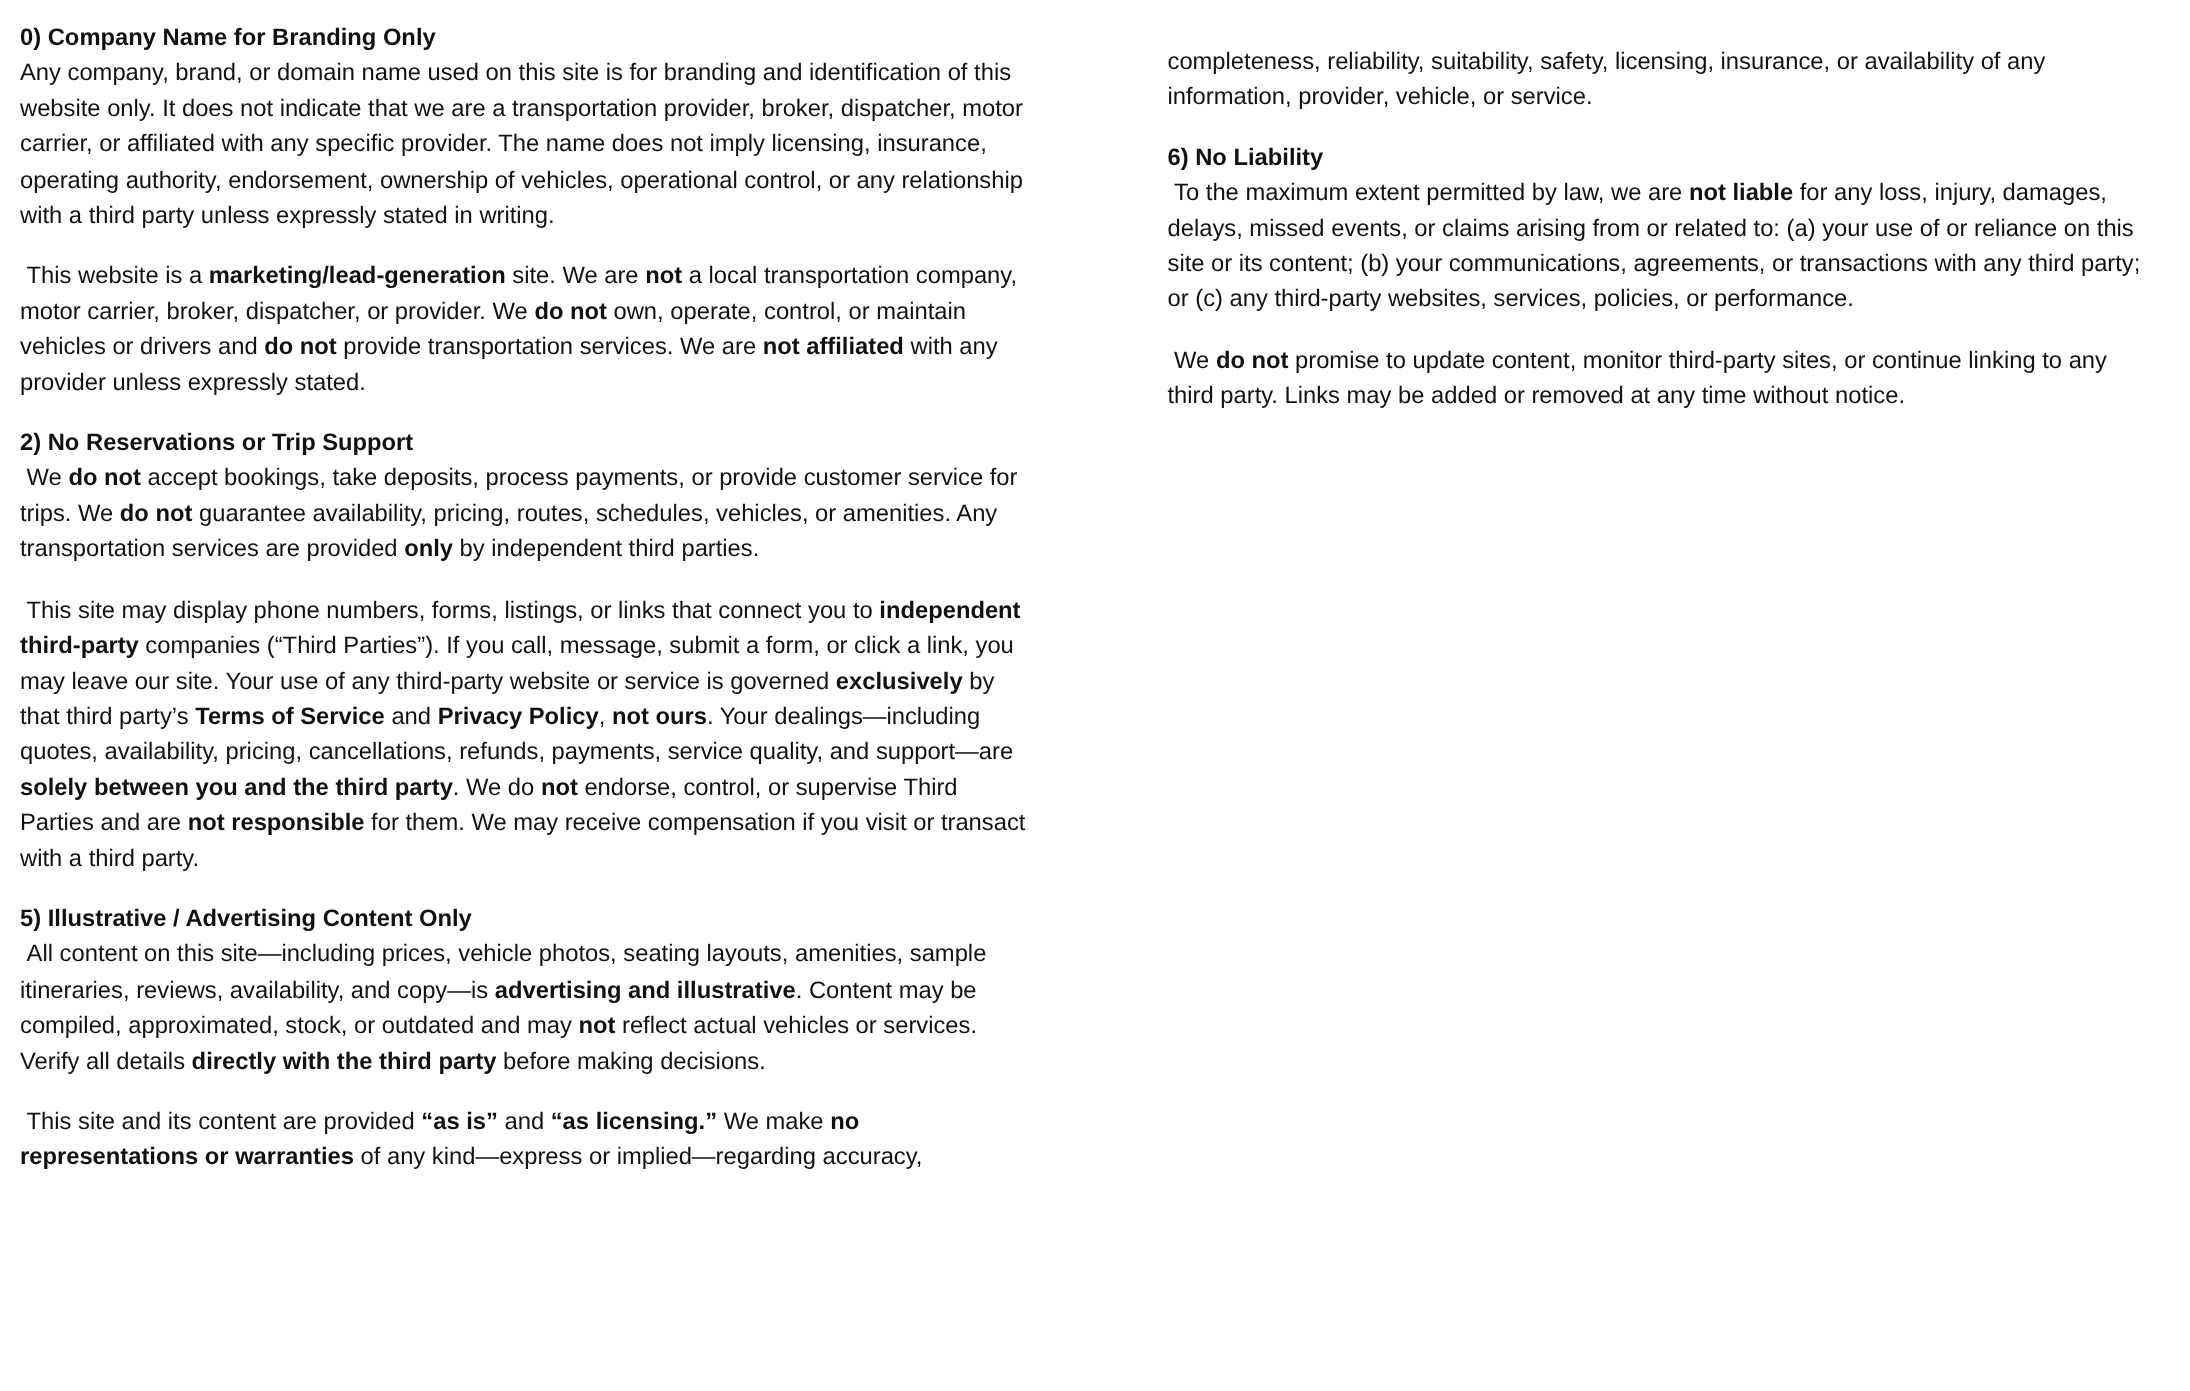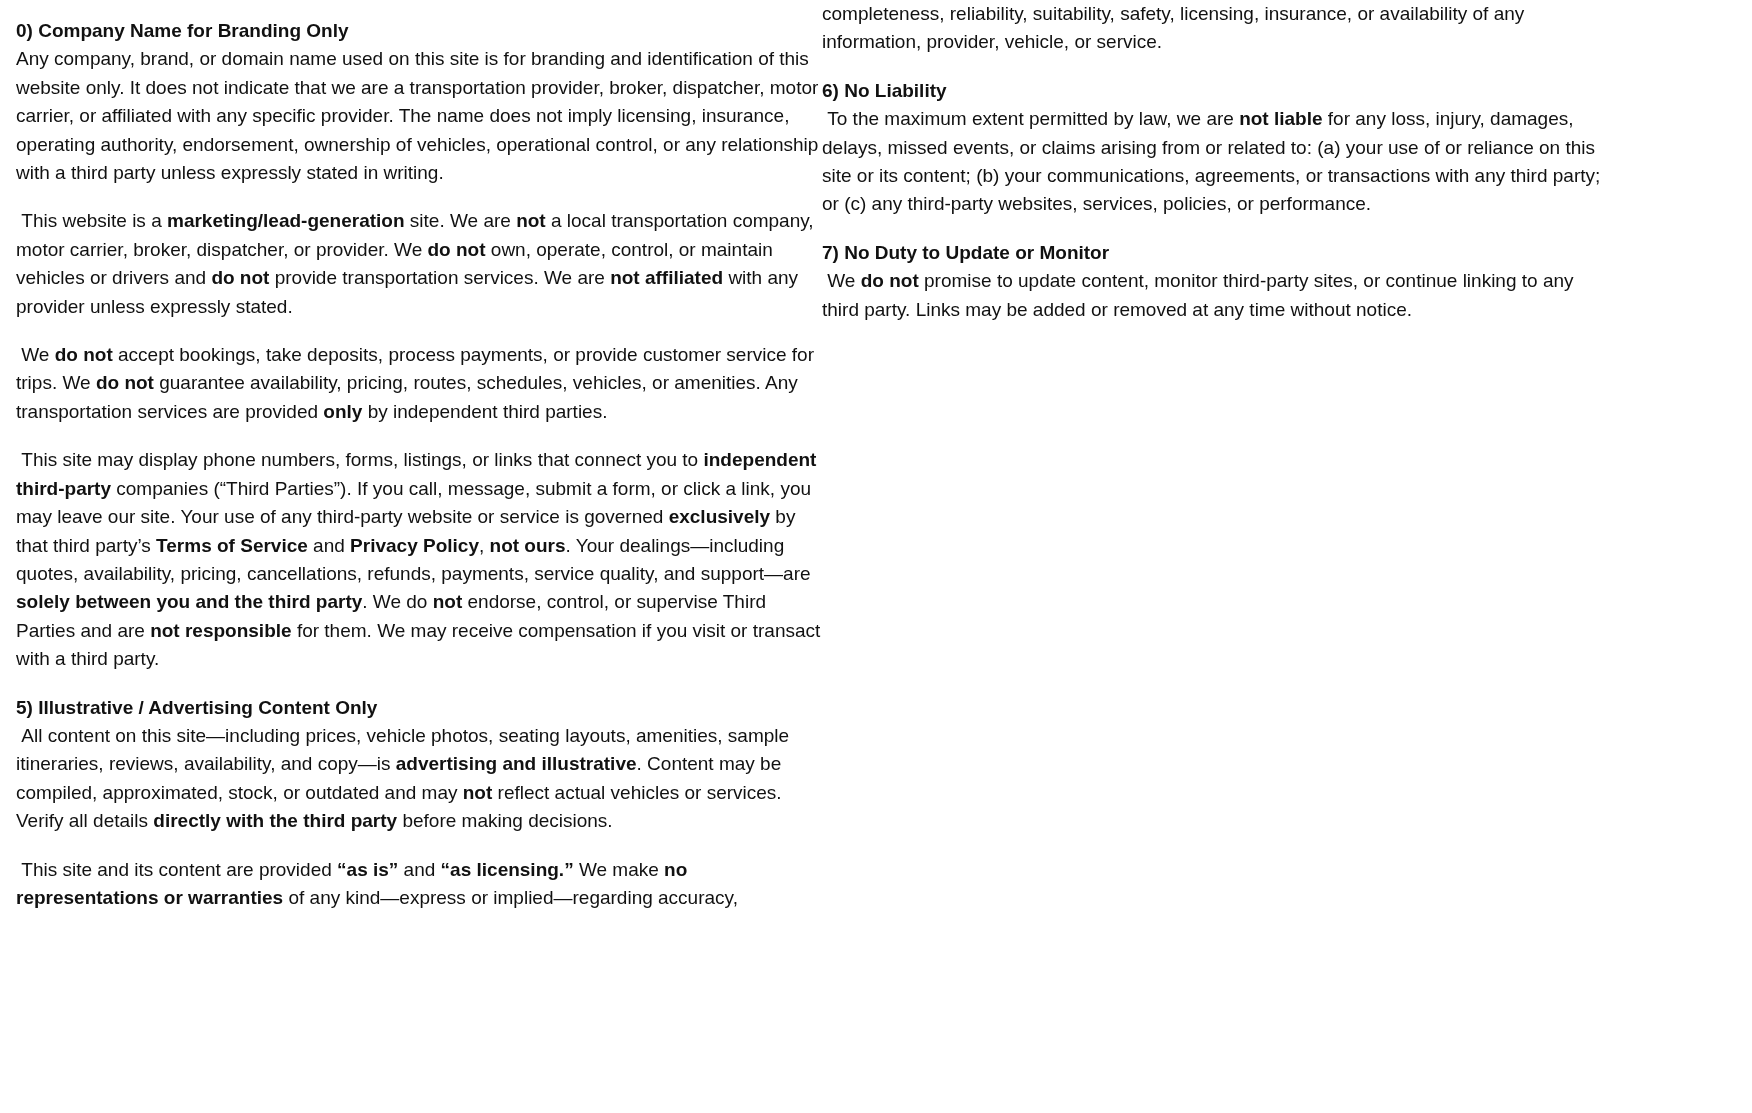--- a/index.html
+++ b/index.html
@@ -11,21 +11,21 @@
     background: #ffffff;
     color: #111111;
     font-family: "Liberation Sans", "DejaVu Sans", sans-serif;
     font-size: 19px;
     line-height: 28.4px;
     display: flex;
     overflow: hidden;
   }
   .col { box-sizing: border-box; }
   .col-left  { width: 806px; margin-left: 16px; padding-top: 17px; }
-  .col-right { width: 792px; }
+  .col-right { width: 792px; margin-left: 112px; padding-top: 36px; }
   .section { margin: 0 0 20px 0; }
   .section h2 {
     margin: 0;
     font-size: 19px;
     line-height: 28.4px;
     font-weight: 700;
   }
   .section p { margin: 0; }
   .section strong { font-weight: 700; }
 </style>
@@ -35,20 +35,21 @@
 <div class="page">
   <div class="col col-left" id="col-left">
       <section class="section">
         <h2>0) Company Name for Branding Only</h2>
         <p>Any company, brand, or domain name used on this site is for branding and identification of this website only. It does not indicate that we are a transportation provider, broker, dispatcher, motor carrier, or affiliated with any specific provider. The name does not imply licensing, insurance, operating authority, endorsement, ownership of vehicles, operational control, or any relationship with a third party unless expressly stated in writing.</p>
       </section>
       <section class="section">
         <p>&nbsp;This website is a <strong>marketing/lead-generation</strong> site. We are <strong>not</strong> a local transportation company, motor carrier, broker, dispatcher, or provider. We <strong>do not</strong> own, operate, control, or maintain vehicles or drivers and <strong>do not</strong> provide transportation services. We are <strong>not affiliated</strong> with any provider unless expressly stated.</p>
       </section>
       <section class="section">
+        <h2>2) No Reservations or Trip Support</h2>
         <p>&nbsp;We <strong>do not</strong> accept bookings, take deposits, process payments, or provide customer service for trips. We <strong>do not</strong> guarantee availability, pricing, routes, schedules, vehicles, or amenities. Any transportation services are provided <strong>only</strong> by independent third parties.</p>
       </section>
       <section class="section">
         <p>&nbsp;This site may display phone numbers, forms, listings, or links that connect you to <strong>independent third-party</strong> companies (“Third Parties”). If you call, message, submit a form, or click a link, you may leave our site. Your use of any third-party website or service is governed <strong>exclusively</strong> by that third party’s <strong>Terms of Service</strong> and <strong>Privacy Policy</strong>, <strong>not ours</strong>. Your dealings—including quotes, availability, pricing, cancellations, refunds, payments, service quality, and support—are <strong>solely between you and the third party</strong>. We do <strong>not</strong> endorse, control, or supervise Third Parties and are <strong>not responsible</strong> for them. We may receive compensation if you visit or transact with a third party.</p>
       </section>
       <section class="section">
         <h2>5) Illustrative / Advertising Content Only</h2>
         <p>&nbsp;All content on this site—including prices, vehicle photos, seating layouts, amenities, sample itineraries, reviews, availability, and copy—is <strong>advertising and illustrative</strong>. Content may be compiled, approximated, stock, or outdated and may <strong>not</strong> reflect actual vehicles or services. Verify all details <strong>directly with the third party</strong> before making decisions.</p>
       </section>
       <section class="section">
@@ -57,17 +58,16 @@
     </div>
   <div class="col col-right" id="col-right">
       <section class="section">
         <p>completeness, reliability, suitability, safety, licensing, insurance, or availability of any information, provider, vehicle, or service.</p>
       </section>
       <section class="section">
         <h2>6) No Liability</h2>
         <p>&nbsp;To the maximum extent permitted by law, we are <strong>not liable</strong> for any loss, injury, damages, delays, missed events, or claims arising from or related to: (a) your use of or reliance on this site or its content; (b) your communications, agreements, or transactions with any third party; or (c) any third-party websites, services, policies, or performance.</p>
       </section>
       <section class="section">
-        <h2>7) No Duty to Update or Monitor</h2>
         <p>&nbsp;We <strong>do not</strong> promise to update content, monitor third-party sites, or continue linking to any third party. Links may be added or removed at any time without notice.</p>
       </section>
     </div>
 </div>
 
 </body></html>

